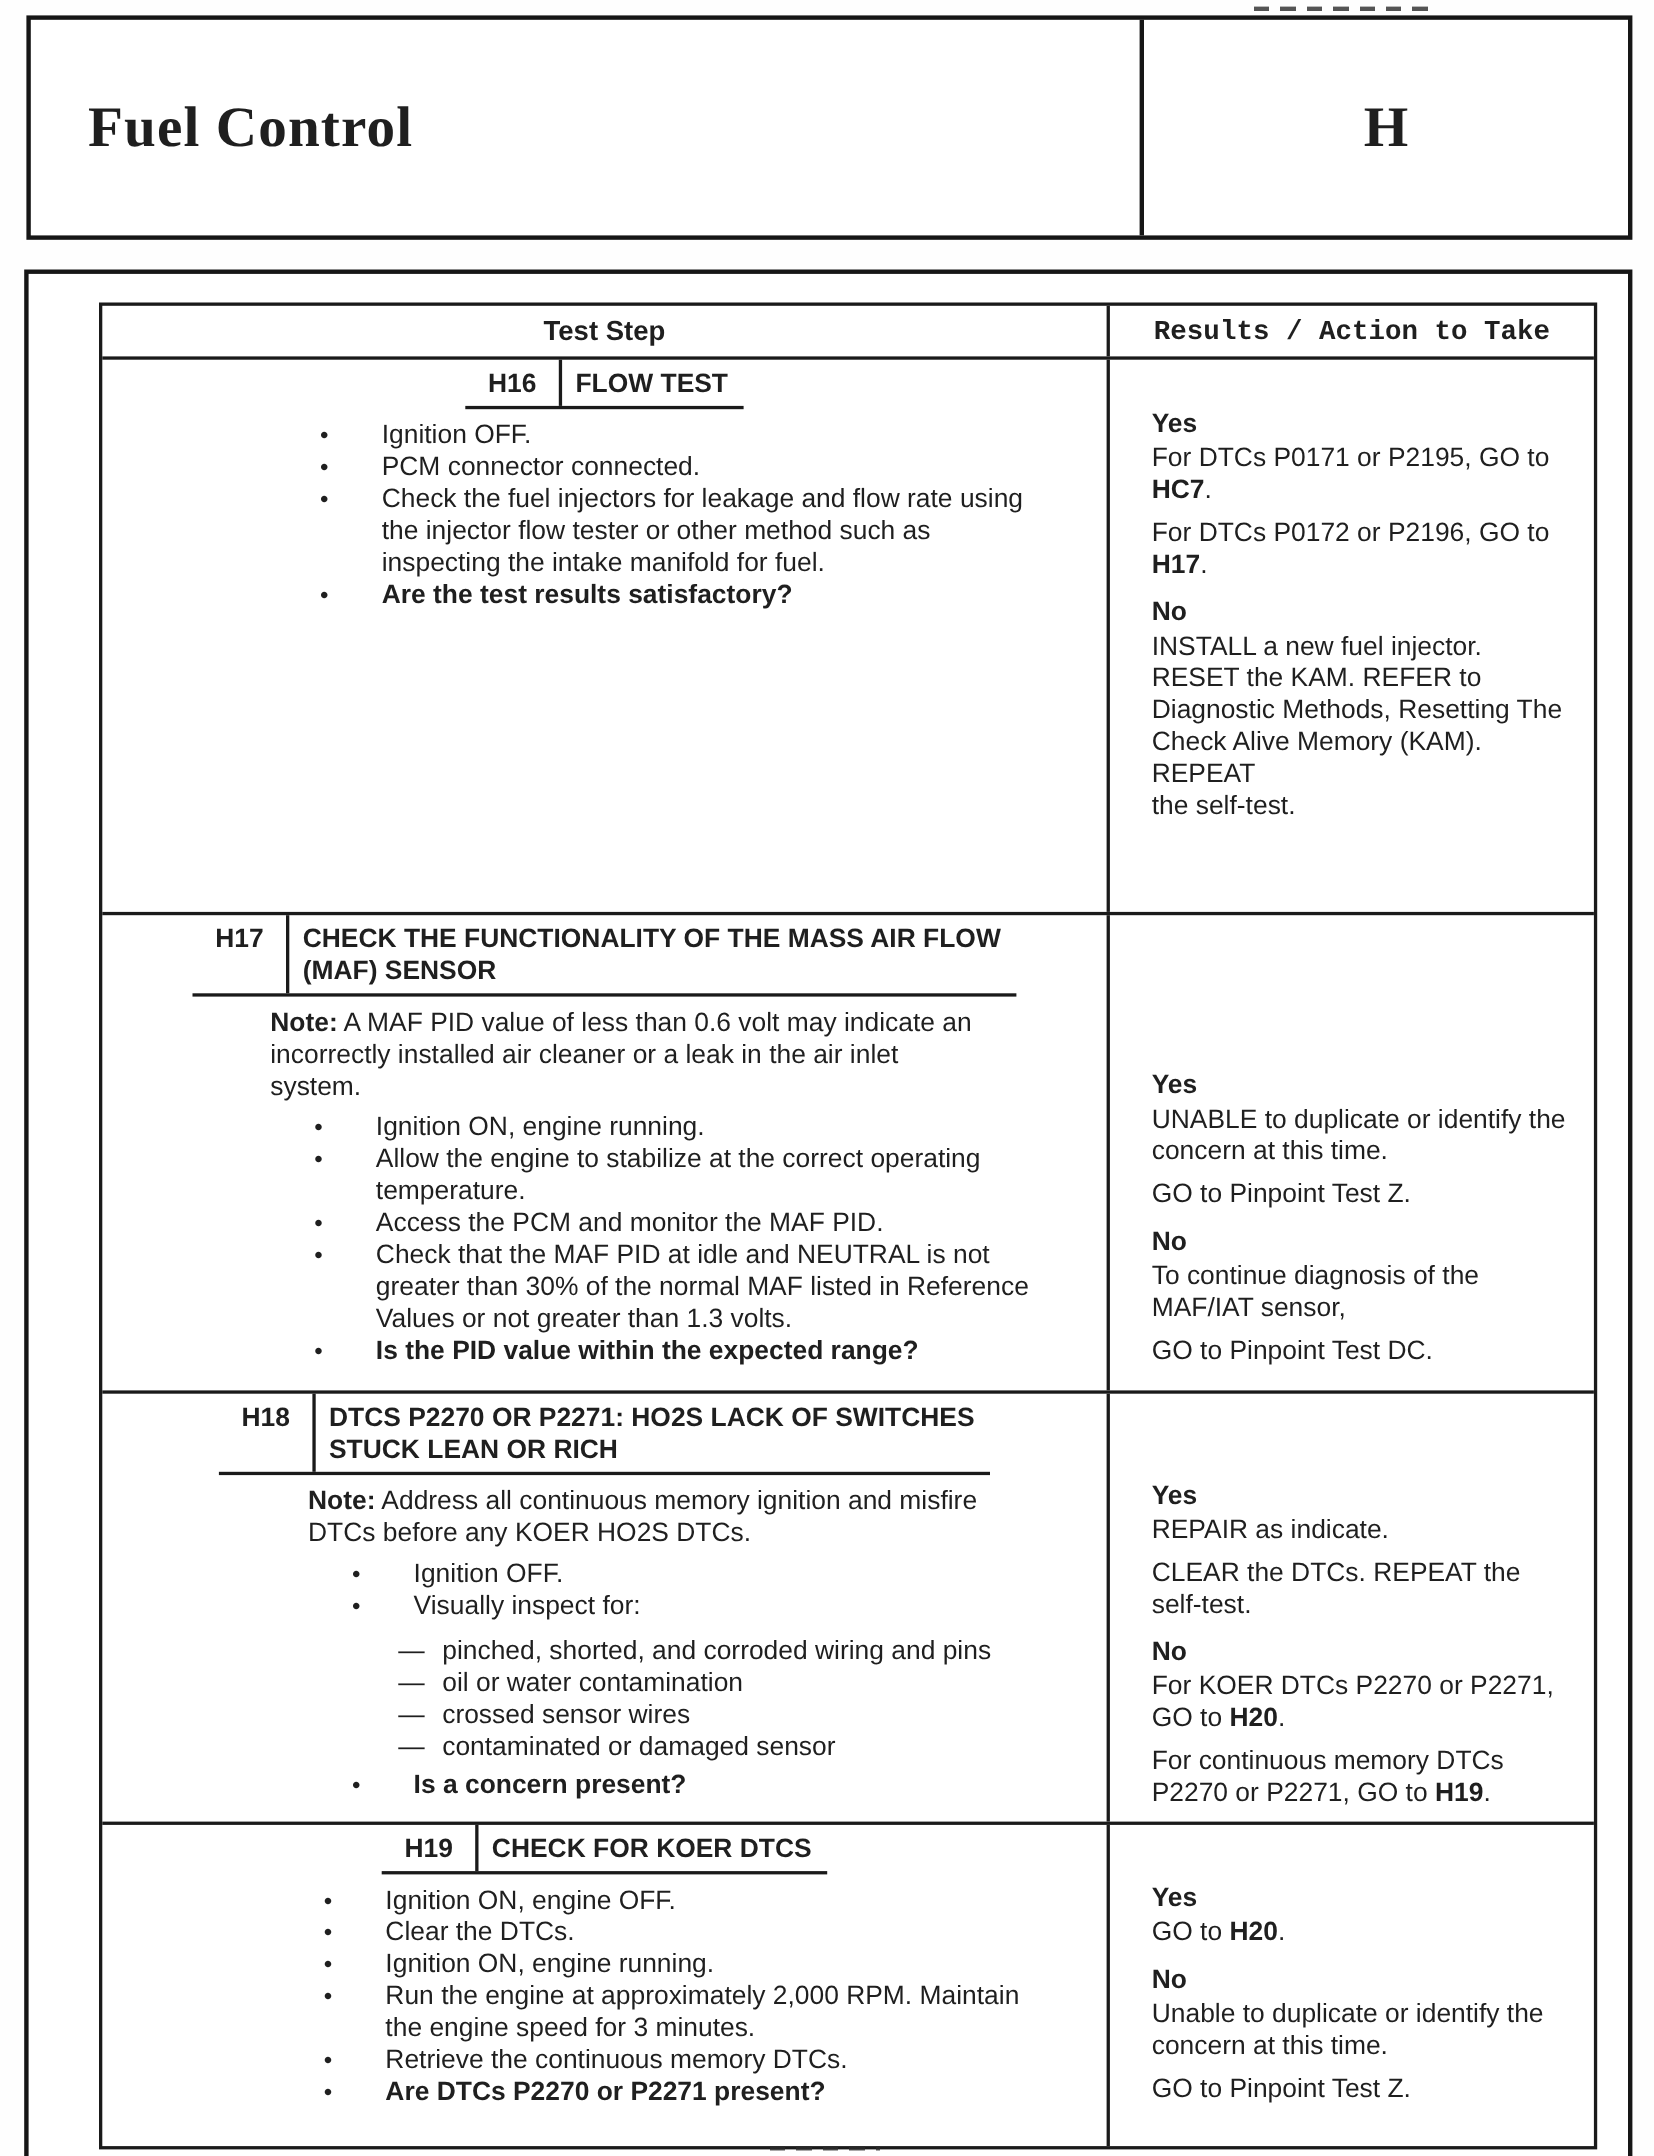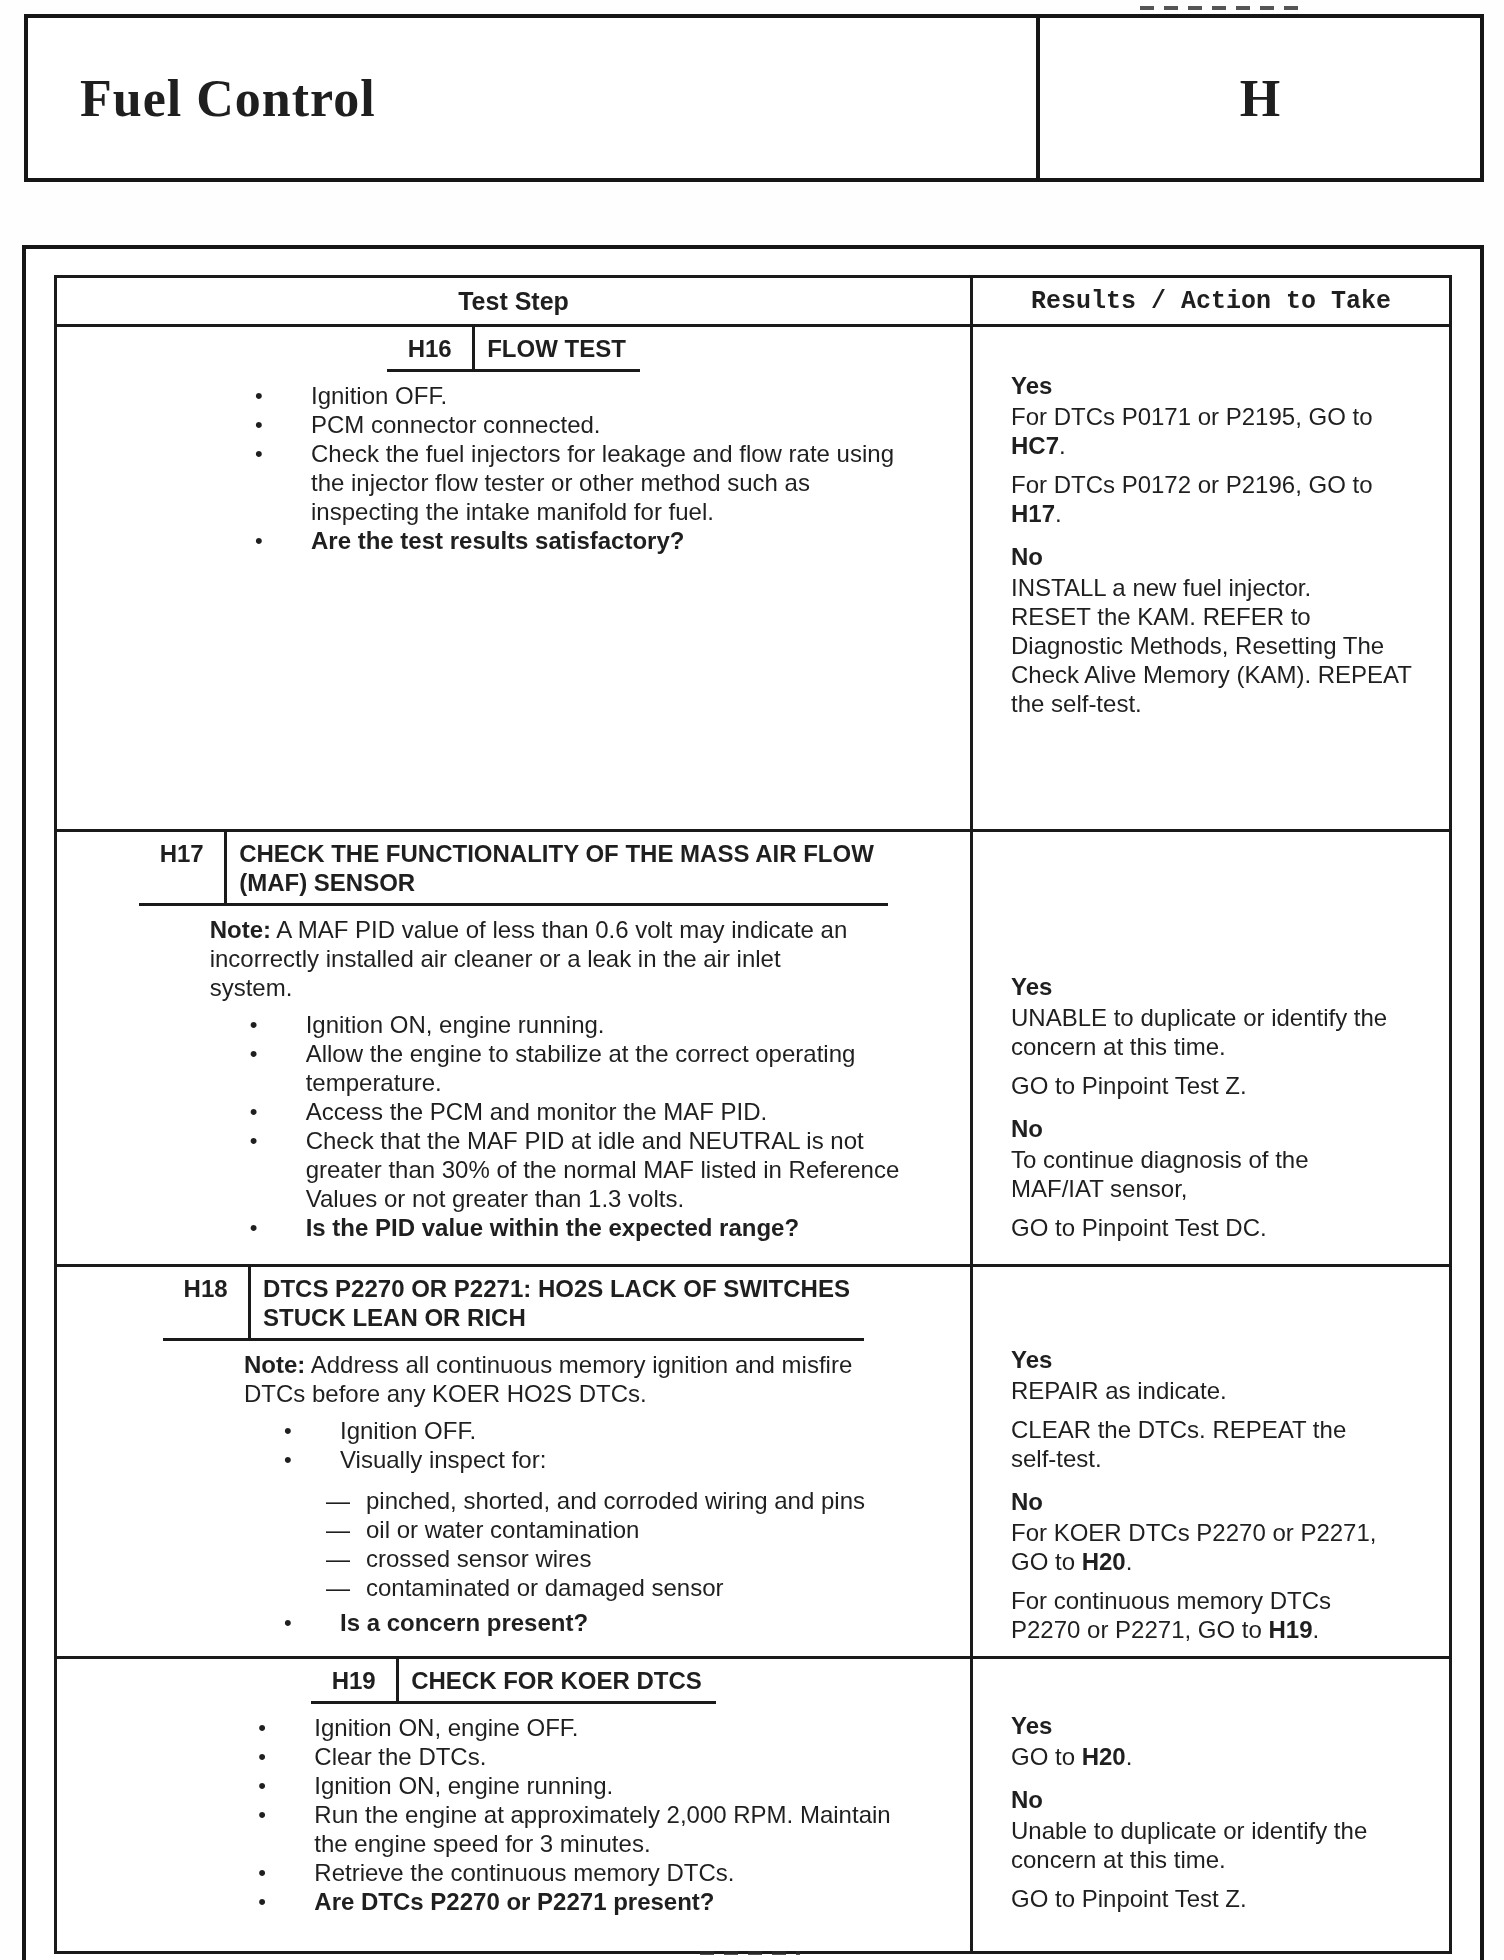--- a/index.html
+++ b/index.html
@@ -12,21 +12,21 @@
     color: #1f1f1f;
     font-family: "Liberation Sans", sans-serif;
     font-size: 24px;
     line-height: 29px;
     overflow: hidden;
   }
 
   
   .header-box {
     position: absolute; left: 24px; top: 14px;
-    width: 1460px; height: 168px;
+    width: 1460px; height: 204px;
     border: 4px solid #161616;
     display: flex; background: #fff;
   }
   .header-title {
     flex: 1; display: flex; align-items: center;
     padding-left: 52px;
     font-family: "Liberation Serif", serif;
     font-weight: bold; font-size: 52px; letter-spacing: 1px;
   }
   .header-letter {
@@ -37,21 +37,21 @@
   }
 
   
   .main-box {
     position: absolute; left: 22px; top: 245px;
     width: 1462px;
     border: 4px solid #161616;
     padding: 26px 28px 10px 28px;
     background: #fff;
   }
-  .test-table { border: 3px solid #1a1a1a; }
+  .test-table { border: 3px solid #1a1a1a; margin-left: 36px; }
 
   .thead { display: flex; border-bottom: 3px solid #1a1a1a; }
   .th {
     padding: 9px 4px 8px;
     text-align: center; font-weight: bold; font-size: 25px;
   }
   .th-left { width: 916px; border-right: 3px solid #1a1a1a; }
   .th-right { flex: 1; font-family: Liberation Mono, monospace; }
 
   .trow { display: flex; border-bottom: 3px solid #1a1a1a; }

